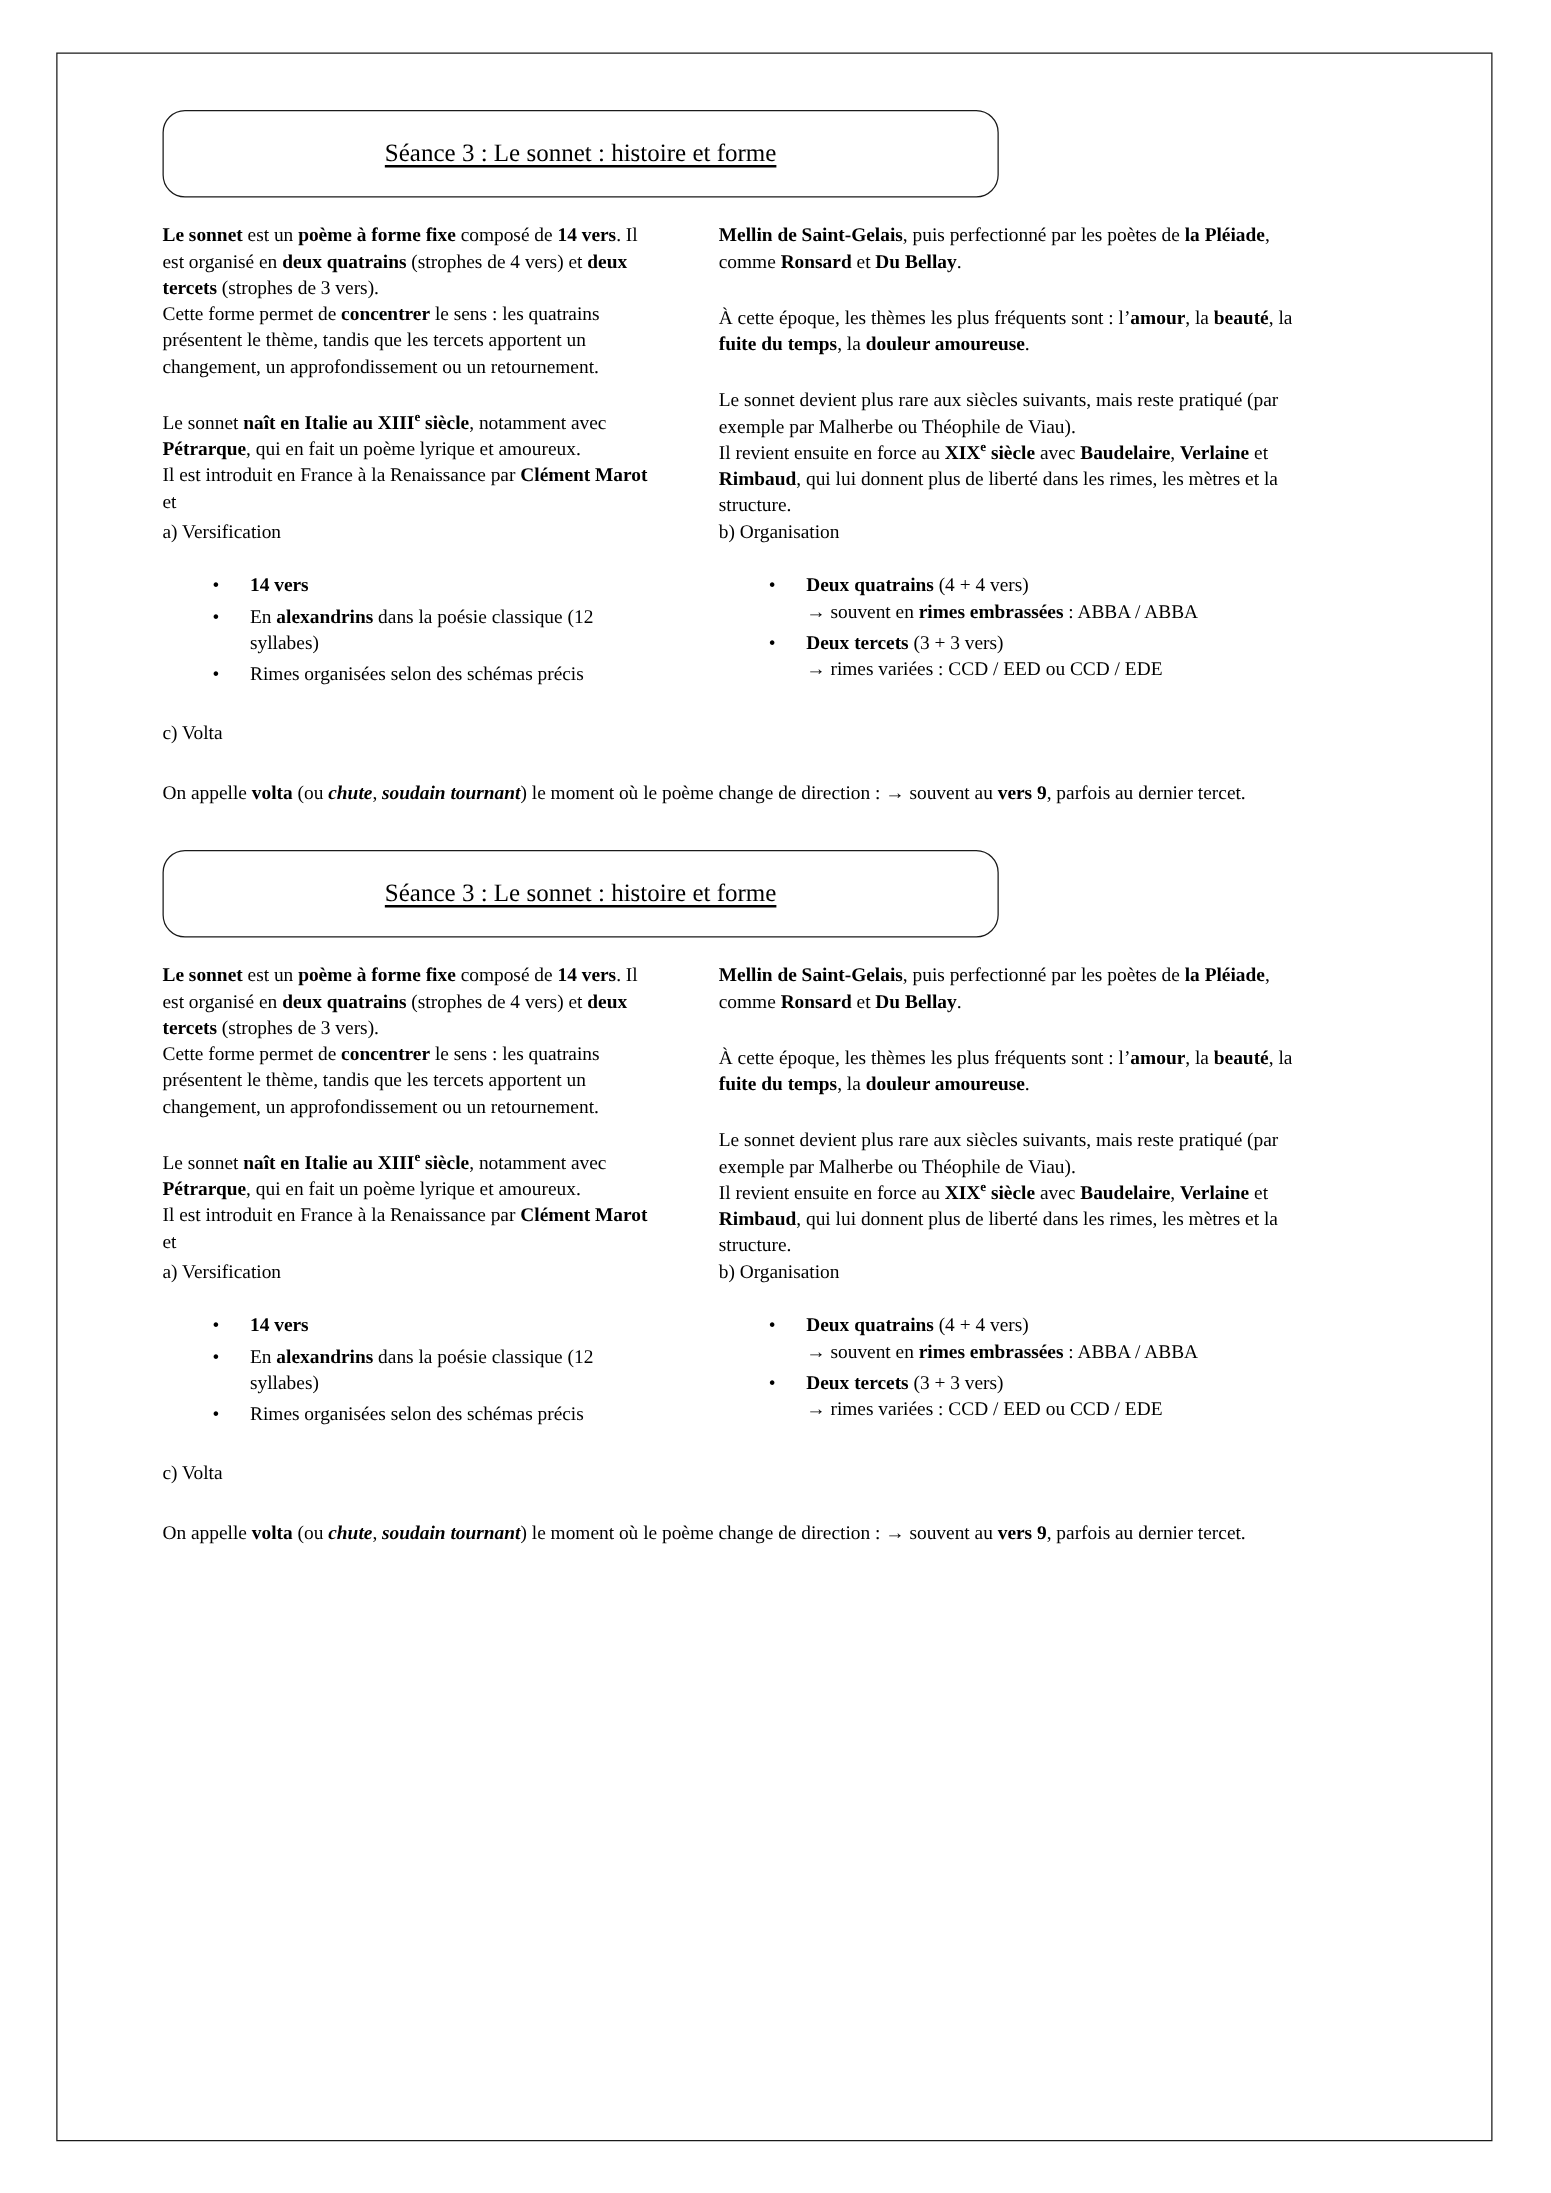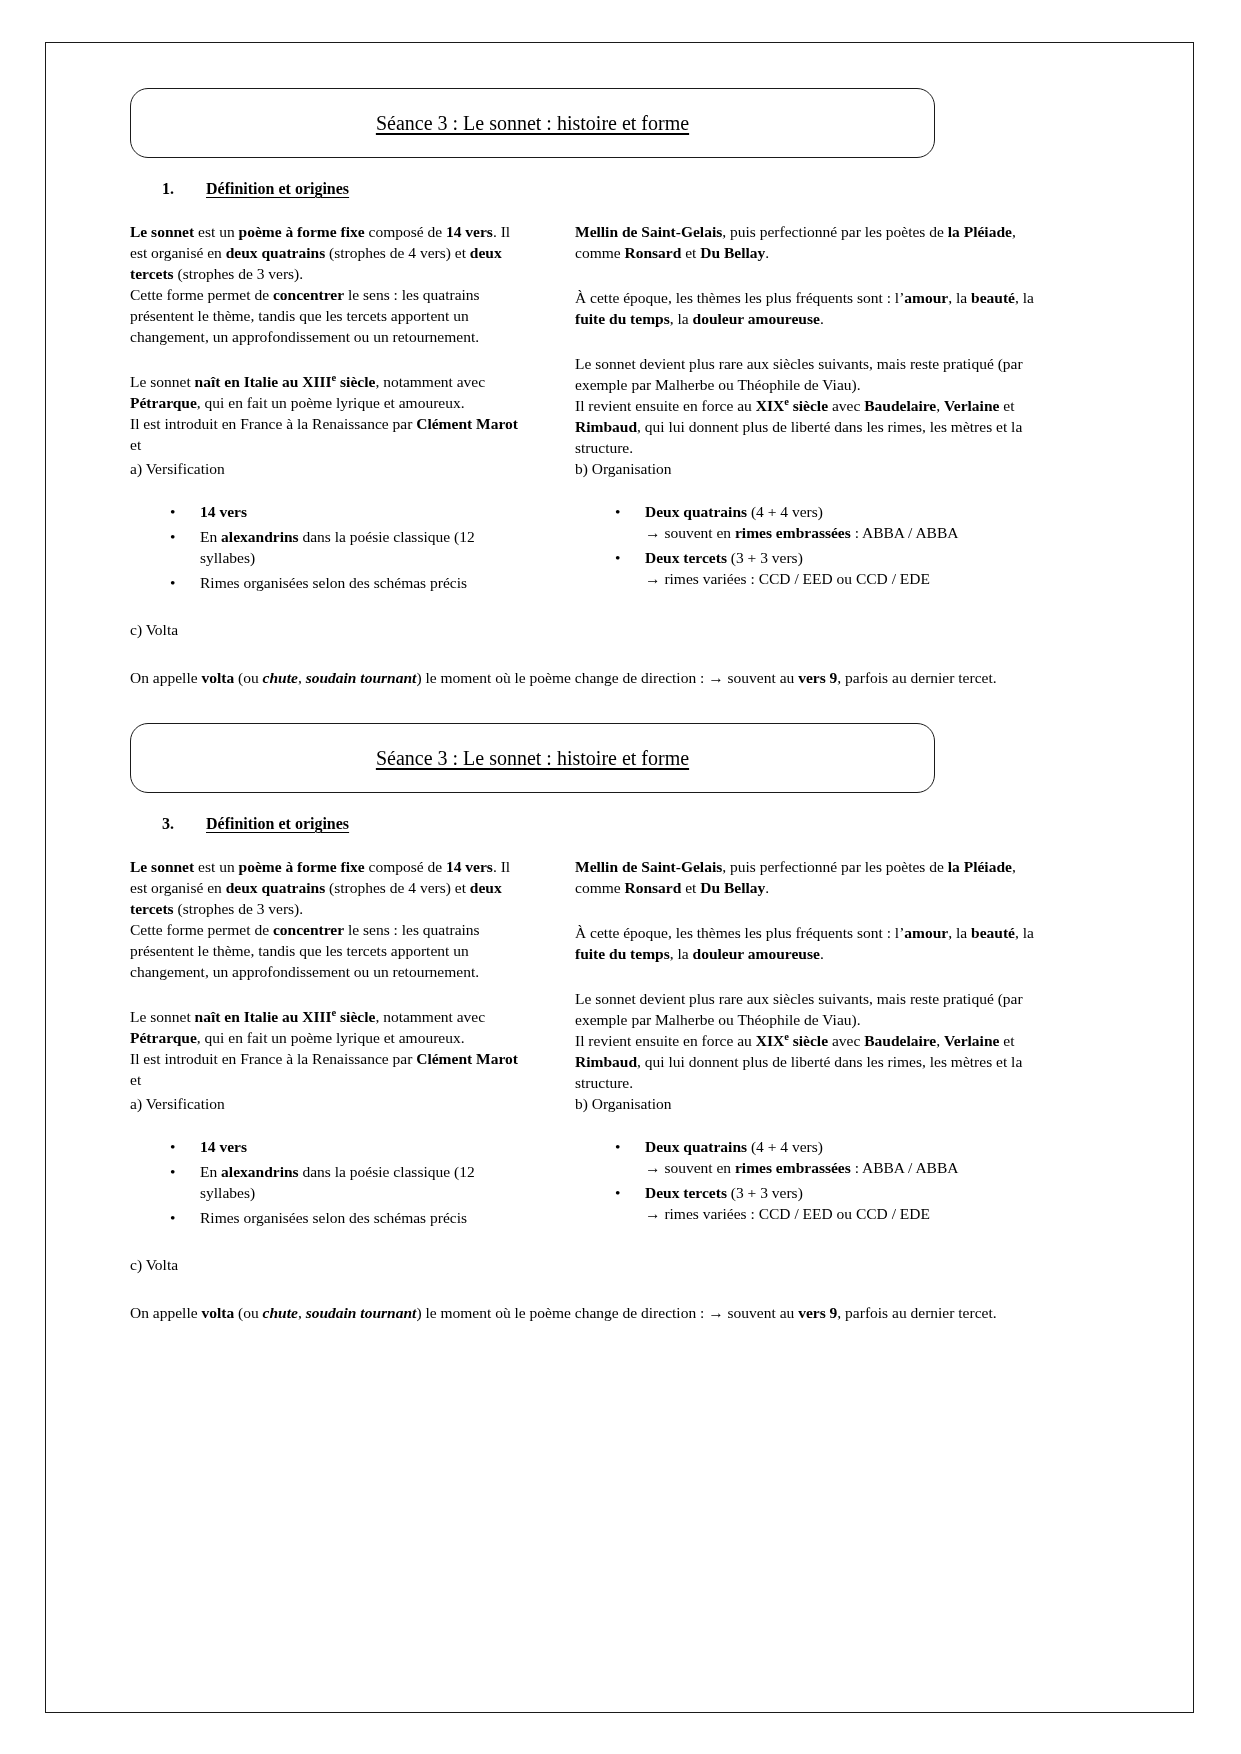--- a/index.html
+++ b/index.html
@@ -11,21 +11,21 @@
   }
   .page-border{
     position:absolute;left:45px;top:42px;width:1149px;height:1671px;
     border:1px solid #1a1a1a;box-sizing:border-box;
   }
   .content{
     position:absolute;left:130px;top:88px;width:935px;
   }
   .sheet-block + .sheet-block{margin-top:35px;}
   .title-box{
-    width:805px;height:70px;box-sizing:border-box;
+    width:669px;height:70px;box-sizing:border-box;
     border:1.5px solid #1a1a1a;border-radius:18px;
     display:flex;align-items:center;justify-content:center;
     margin-bottom:20px;
   }
   .title-text{
     font-size:20px;text-decoration:underline;text-underline-offset:3px;
   }
   .sec-head{
     margin:0 0 22px 32px;font-weight:bold;font-size:16px;
   }
@@ -61,24 +61,20 @@
 <div class="page-border"></div>
 
 <div class="content">
 
   <section class="sheet-block">
 
     <div class="title-box">
       <span class="title-text">Séance 3 : Le sonnet : histoire et forme</span>
     </div>
 
-    <div class="sec-head">
-      <span class="sec-num">1.</span>
-      <span class="sec-title">Définition et origines</span>
-    </div>
 
     <div class="two-col">
       <div class="col left">
         <p class="para"><span class="b">Le sonnet</span><span> est un </span><span class="b">poème à forme fixe</span><span> composé de </span><span class="b">14 vers</span><span>. Il est organisé en </span><span class="b">deux quatrains</span><span> (strophes de 4 vers) et </span><span class="b">deux tercets</span><span> (strophes de 3 vers).</span><br><span>Cette forme permet de </span><span class="b">concentrer</span><span> le sens : les quatrains présentent le thème, tandis que les tercets apportent un changement, un approfondissement ou un retournement.</span></p>
         <p class="para"><span>Le sonnet </span><span class="b">naît en Italie au XIII</span><sup class="b">e</sup><span class="b"> siècle</span><span>, notamment avec </span><span class="b">Pétrarque</span><span>, qui en fait un poème lyrique et amoureux.</span><br><span>Il est introduit en France à la Renaissance par </span><span class="b">Clément Marot</span><span> et</span></p>
       </div>
       <div class="col right">
         <p class="para"><span class="b">Mellin de Saint-Gelais</span><span>, puis perfectionné par les poètes de </span><span class="b">la Pléiade</span><span>, comme </span><span class="b">Ronsard</span><span> et </span><span class="b">Du Bellay</span><span>.</span></p>
         <p class="para"><span>À cette époque, les thèmes les plus fréquents sont : l’</span><span class="b">amour</span><span>, la </span><span class="b">beauté</span><span>, la </span><span class="b">fuite du temps</span><span>, la </span><span class="b">douleur amoureuse</span><span>.</span></p>
         <p class="para"><span>Le sonnet devient plus rare aux siècles suivants, mais reste pratiqué (par exemple par Malherbe ou Théophile de Viau).</span><br><span>Il revient ensuite en force au </span><span class="b">XIX</span><sup class="b">e</sup><span class="b"> siècle</span><span> avec </span><span class="b">Baudelaire</span><span>, </span><span class="b">Verlaine</span><span> et </span><span class="b">Rimbaud</span><span>, qui lui donnent plus de liberté dans les rimes, les mètres et la structure.</span></p>
@@ -108,24 +104,20 @@
     <p class="volta-text"><span>On appelle </span><span class="b">volta</span><span> (ou </span><span class="i">chute</span><span>, </span><span class="i">soudain tournant</span><span>) le moment où le poème change de direction : → souvent au </span><span class="b">vers 9</span><span>, parfois au dernier tercet.</span></p>
 
   </section>
 
   <section class="sheet-block">
 
     <div class="title-box">
       <span class="title-text">Séance 3 : Le sonnet : histoire et forme</span>
     </div>
 
-    <div class="sec-head">
-      <span class="sec-num">3.</span>
-      <span class="sec-title">Définition et origines</span>
-    </div>
 
     <div class="two-col">
       <div class="col left">
         <p class="para"><span class="b">Le sonnet</span><span> est un </span><span class="b">poème à forme fixe</span><span> composé de </span><span class="b">14 vers</span><span>. Il est organisé en </span><span class="b">deux quatrains</span><span> (strophes de 4 vers) et </span><span class="b">deux tercets</span><span> (strophes de 3 vers).</span><br><span>Cette forme permet de </span><span class="b">concentrer</span><span> le sens : les quatrains présentent le thème, tandis que les tercets apportent un changement, un approfondissement ou un retournement.</span></p>
         <p class="para"><span>Le sonnet </span><span class="b">naît en Italie au XIII</span><sup class="b">e</sup><span class="b"> siècle</span><span>, notamment avec </span><span class="b">Pétrarque</span><span>, qui en fait un poème lyrique et amoureux.</span><br><span>Il est introduit en France à la Renaissance par </span><span class="b">Clément Marot</span><span> et</span></p>
       </div>
       <div class="col right">
         <p class="para"><span class="b">Mellin de Saint-Gelais</span><span>, puis perfectionné par les poètes de </span><span class="b">la Pléiade</span><span>, comme </span><span class="b">Ronsard</span><span> et </span><span class="b">Du Bellay</span><span>.</span></p>
         <p class="para"><span>À cette époque, les thèmes les plus fréquents sont : l’</span><span class="b">amour</span><span>, la </span><span class="b">beauté</span><span>, la </span><span class="b">fuite du temps</span><span>, la </span><span class="b">douleur amoureuse</span><span>.</span></p>
         <p class="para"><span>Le sonnet devient plus rare aux siècles suivants, mais reste pratiqué (par exemple par Malherbe ou Théophile de Viau).</span><br><span>Il revient ensuite en force au </span><span class="b">XIX</span><sup class="b">e</sup><span class="b"> siècle</span><span> avec </span><span class="b">Baudelaire</span><span>, </span><span class="b">Verlaine</span><span> et </span><span class="b">Rimbaud</span><span>, qui lui donnent plus de liberté dans les rimes, les mètres et la structure.</span></p>

